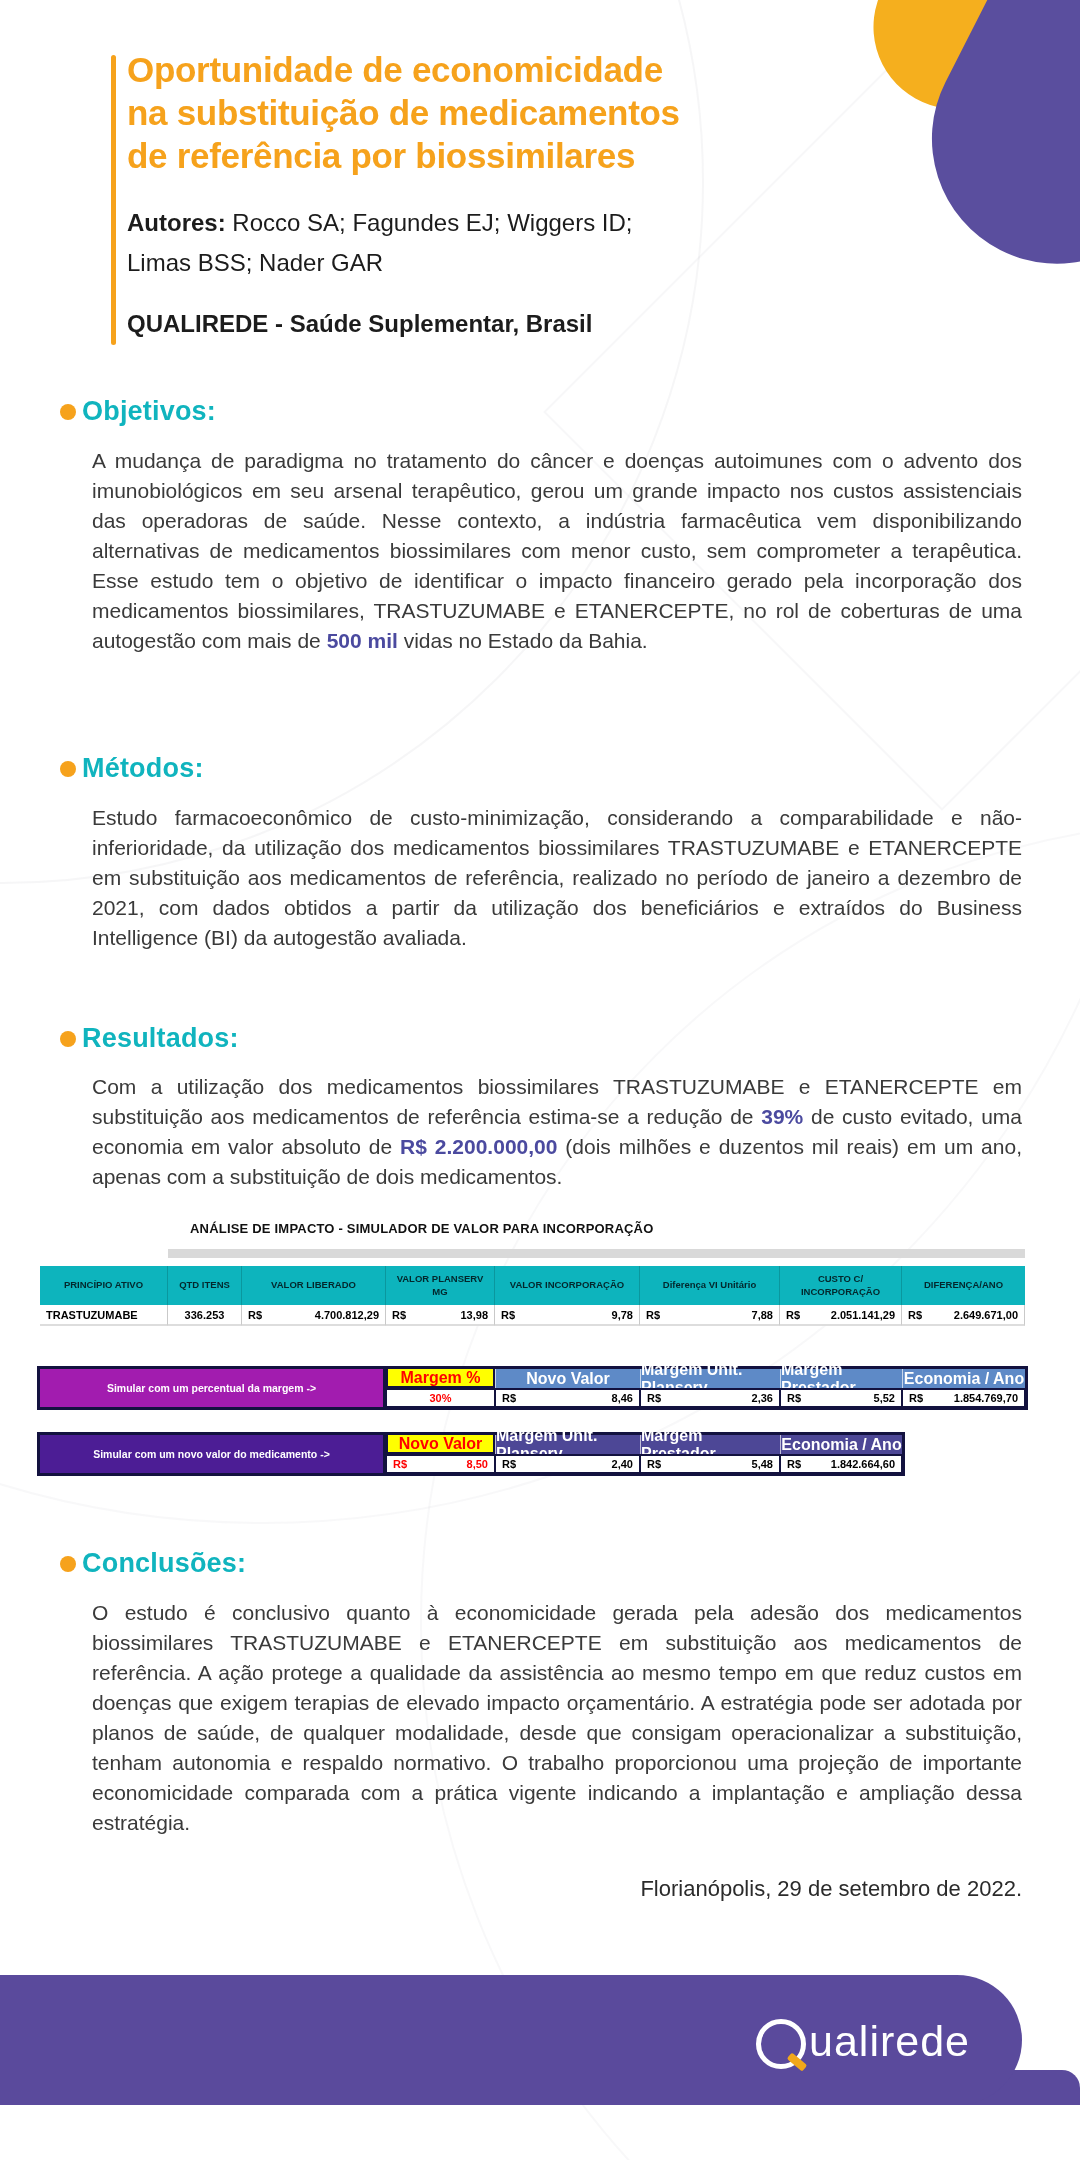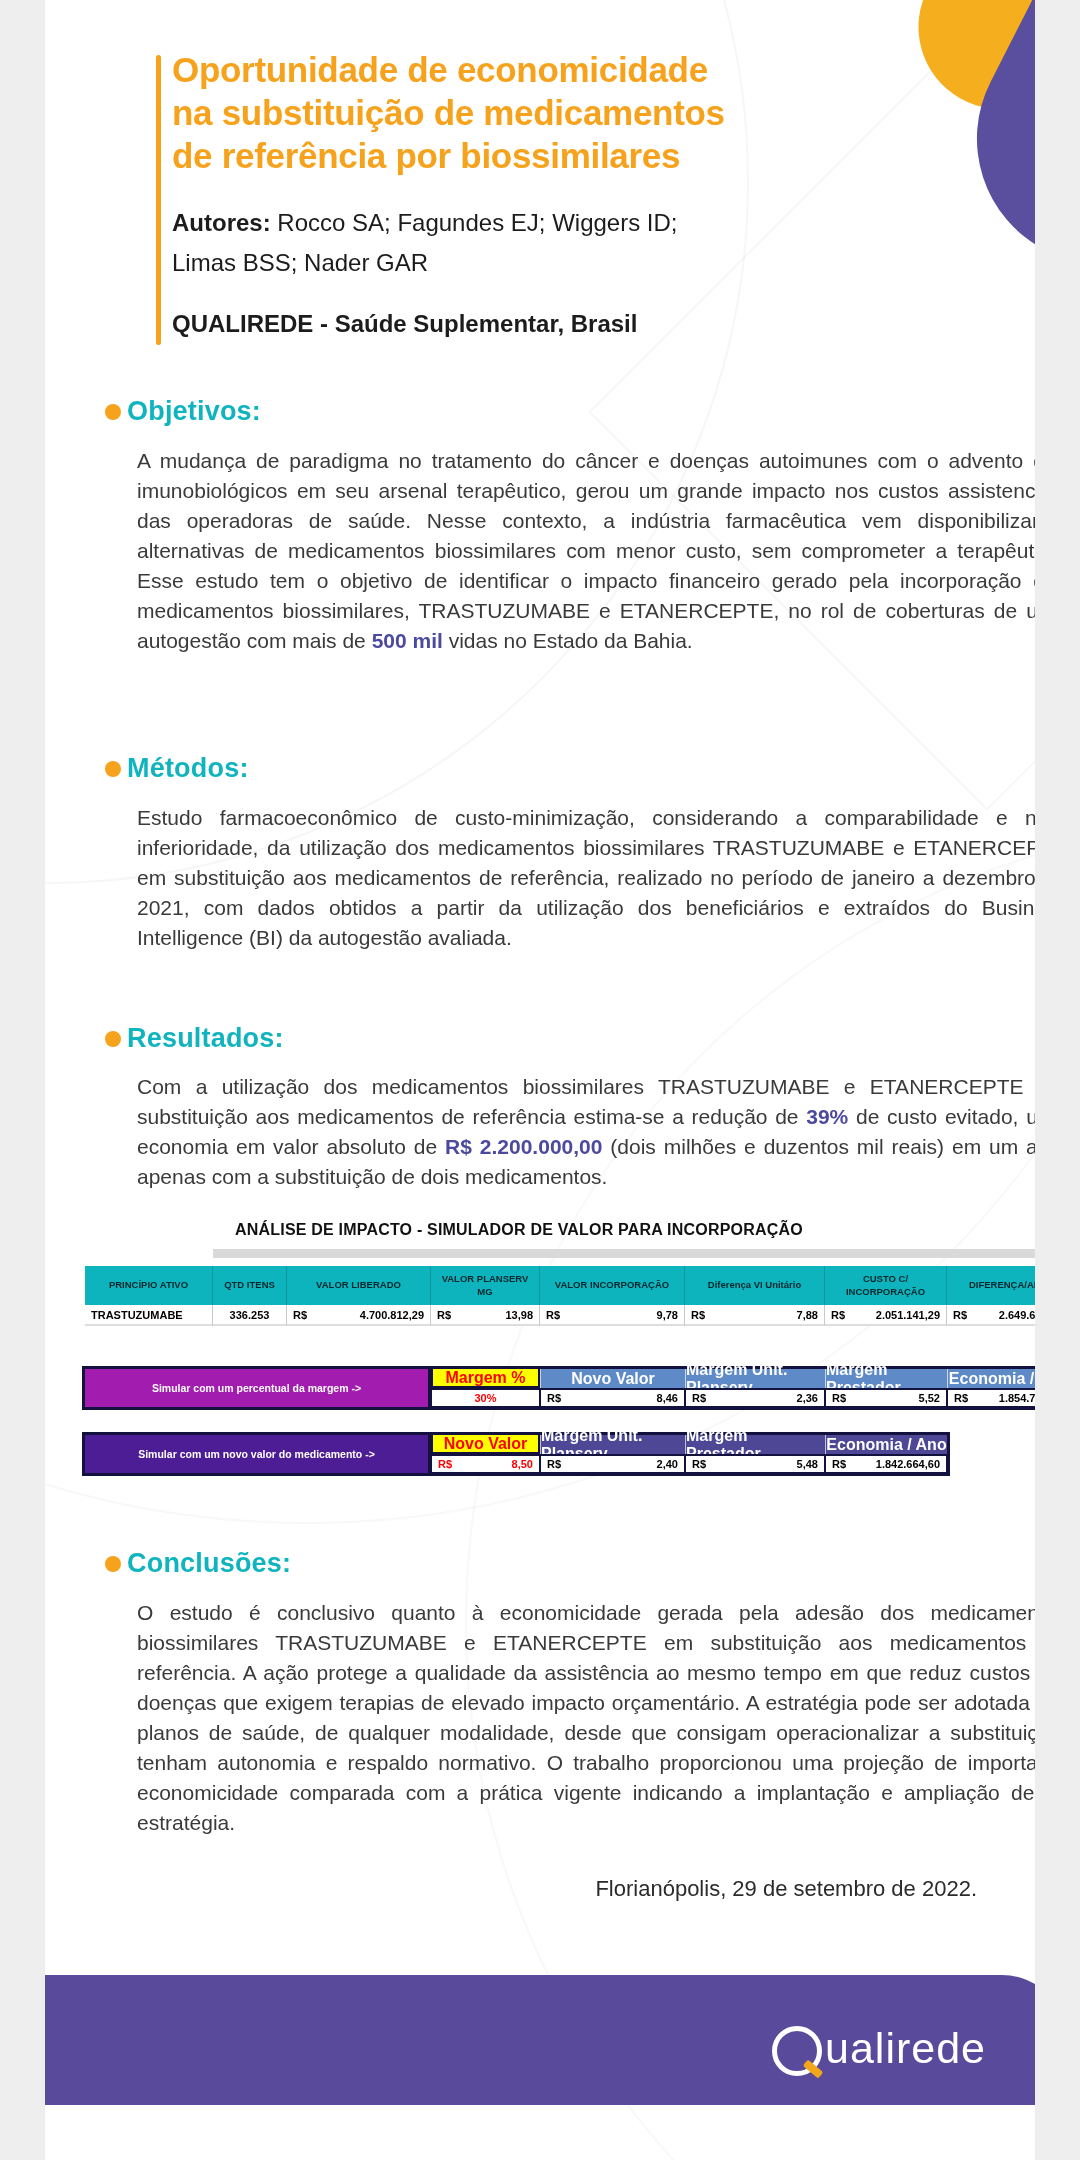--- a/index.html
+++ b/index.html
@@ -1,16 +1,16 @@
 <!DOCTYPE html>
 <html><head>
 <meta charset="utf-8">
 <style>
   html,body{margin:0;padding:0;background:#eee;}
-  .page{position:relative;width:990px;height:2160px;background:#fff;overflow:hidden;
+  .page{position:relative;width:1080px;height:2160px;background:#fff;overflow:hidden;
         font-family:"Liberation Sans",sans-serif;margin:0 auto;}
 
   
   .deco{position:absolute;pointer-events:none;}
   .circ{border:2px solid rgba(70,70,90,0.05);border-radius:50%;}
   .c1{width:1400px;height:1400px;left:-700px;top:-520px;}
   .c2{width:1800px;height:1800px;left:-640px;top:-280px;border-color:rgba(70,70,90,0.04);}
   .c3{width:1600px;height:1600px;left:420px;top:820px;border-color:rgba(70,70,90,0.04);}
   .diamond{width:560px;height:560px;left:660px;top:130px;border:2px solid rgba(70,70,90,0.045);
            transform:rotate(45deg);}
@@ -33,21 +33,21 @@
   .para{position:absolute;left:92px;width:930px;font-size:21px;line-height:30px;color:#3A3A3A;
         text-align:justify;}
   .para .hl{color:#4B4A9F;font-weight:bold;}
 
   #h-objetivos{top:396px;}   #p-objetivos{top:446px;}
   #h-metodos{top:753px;}     #p-metodos{top:803px;}
   #h-resultados{top:1023px;} #p-resultados{top:1072px;}
   #h-conclusoes{top:1548px;} #p-conclusoes{top:1598px;}
 
   
-  .tbl-title{position:absolute;left:190px;top:1221px;font-size:16px;font-weight:bold;color:#111;
+  .tbl-title{position:absolute;left:190px;top:1221px;font-size:13px;font-weight:bold;color:#111;
              letter-spacing:0.2px;}
   .tbl-strip{position:absolute;left:168px;top:1249px;width:857px;height:9px;background:#D9D9D9;}
   .impact-table{position:absolute;left:40px;top:1266px;width:985px;display:grid;
                 grid-template-columns:128px 74px 144px 109px 145px 140px 122px 123px;
                 grid-template-rows:39px 21px;}
   .th{background:#0DB4BD;color:#03272c;display:flex;align-items:center;justify-content:center;
       text-align:center;font-weight:bold;font-size:9.5px;line-height:1.35;padding:1px 3px;
       border-right:1px solid rgba(0,0,0,0.16);box-sizing:border-box;}
   .th:nth-child(8){border-right:none;}
   .td{background:#fff;border-right:1px solid #c9c9c9;border-bottom:2px solid #DDDDDD;
@@ -78,21 +78,21 @@
          border:1px solid #13123F;border-top:2px solid #13123F;}
   .sim-v.center{justify-content:center;}
   .sim-v.red{color:#FF0000;}
 
   
   .date-line{position:absolute;right:58px;top:1876px;font-size:22px;color:#2b2b2b;}
   .footer-band{position:absolute;left:-70px;top:1975px;width:1092px;height:130px;background:#5A4A9C;
                border-radius:0 65px 65px 0;}
   .footer-sliver{position:absolute;left:900px;top:2070px;width:180px;height:35px;background:#5A4A9C;
                  border-radius:0 18px 0 14px;}
-  .logo{position:absolute;left:727px;top:2014px;display:flex;align-items:center;margin-top:7px;}
+  .logo{position:absolute;left:756px;top:2014px;display:flex;align-items:center;}
   .logo-q{position:relative;width:40px;height:40px;border:5px solid #fff;border-radius:50%;
           box-sizing:content-box;margin-top:5px;}
   .logo-q-tail{position:absolute;right:-6px;bottom:-2px;width:20px;height:8px;background:#F2A71B;
                transform:rotate(40deg);border-radius:2px;}
   .logo-text{color:#fff;font-size:43px;letter-spacing:1px;margin-left:3px;font-weight:normal;}
 </style>
 </head>
 <body>
 
 <div class="page">

